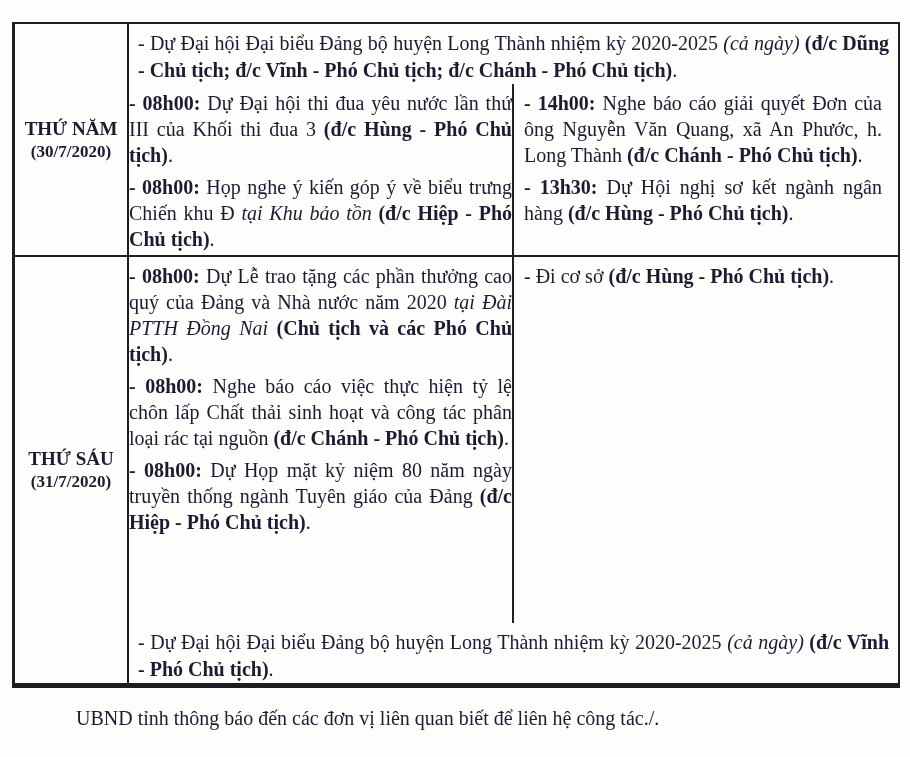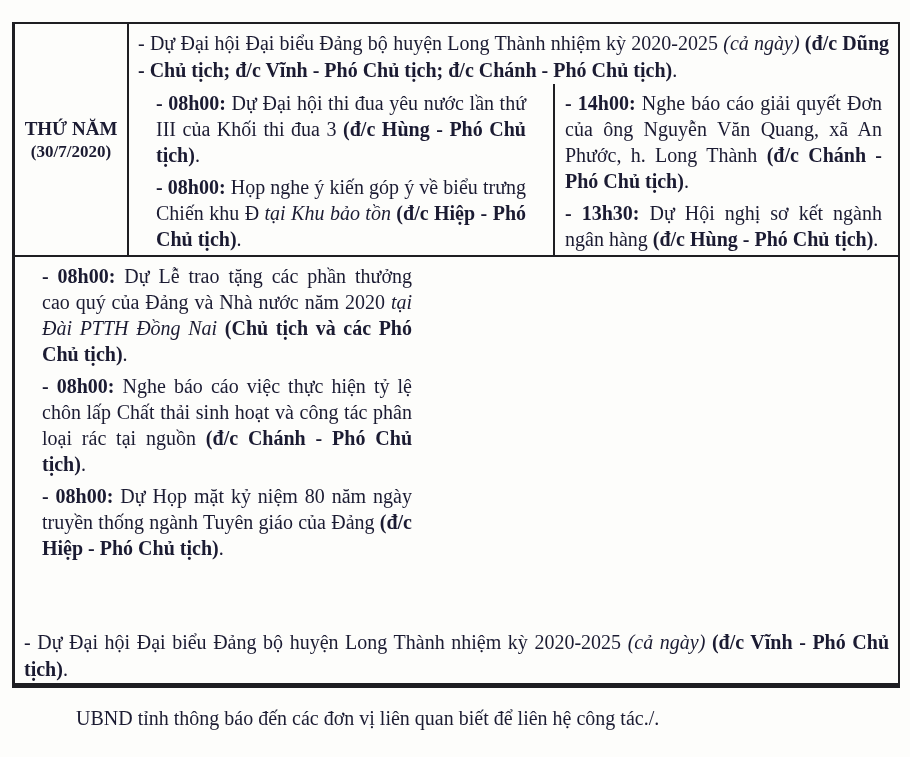--- a/index.html
+++ b/index.html
@@ -17,21 +17,21 @@
 
   .day-cell { width:114px; border-right:2px solid #1e1e22; flex:none;
               display:flex; flex-direction:column; align-items:center; justify-content:center;
               text-align:center; font-weight:bold; overflow:hidden; }
   .day-label { font-size:19px; line-height:24px; }
   .day-date  { font-size:17px; line-height:22px; }
 
   .content-cell { flex:1; display:flex; flex-direction:column; overflow:hidden;justify-content:flex-end; }
   .span-row { padding:0 9px 0 9px; overflow:hidden; }
   .cols { flex:1; display:flex; overflow:hidden; }
-  .subcol-left { width:424px; flex:none; padding:0 27px; overflow:hidden; }
+  .subcol-left { width:383px; flex:none; padding:0 0; overflow:hidden; }
   .subcol-right { flex:1; border-left:2px solid #1e1e22; padding:0 16px 0 10px; overflow:hidden; }
 
   .para { font-size:20px; line-height:26px; text-align:justify; margin:6px 0 0 0; }
   .span-row .para { line-height:27px; }
   .b { font-weight:bold; }
   .i { font-style:italic; }
 
   .footer-note { position:absolute; left:76px; top:705px; width:780px;
                  font-size:20px; line-height:27px; }
 </style>
@@ -58,26 +58,33 @@
             </div>
           <div class="subcol-right">
               <p class="para"><span class="b">- 14h00:</span><span> Nghe báo cáo giải quyết Đơn của ông Nguyễn Văn Quang, xã An Phước, h. Long Thành </span><span class="b">(đ/c Chánh - Phó Chủ tịch)</span><span>.</span></p>
               <p class="para"><span class="b">- 13h30:</span><span> Dự Hội nghị sơ kết ngành ngân hàng </span><span class="b">(đ/c Hùng - Phó Chủ tịch)</span><span>.</span></p>
             </div>
         </div>
       </div>
     </div>
 
     <div class="day-row r2">
+      <div class="day-cell">
+        <div class="day-label">THỨ SÁU</div>
+        <div class="day-date">(31/7/2020)</div>
+      </div>
       <div class="content-cell">
         <div class="cols">
           <div class="subcol-left">
               <p class="para"><span class="b">- 08h00:</span><span> Dự Lễ trao tặng các phần thưởng cao quý của Đảng và Nhà nước năm 2020 </span><span class="i">tại Đài PTTH Đồng Nai</span><span> </span><span class="b">(Chủ tịch và các Phó Chủ tịch)</span><span>.</span></p>
               <p class="para"><span class="b">- 08h00:</span><span> Nghe báo cáo việc thực hiện tỷ lệ chôn lấp Chất thải sinh hoạt và công tác phân loại rác tại nguồn </span><span class="b">(đ/c Chánh - Phó Chủ tịch)</span><span>.</span></p>
               <p class="para"><span class="b">- 08h00:</span><span> Dự Họp mặt kỷ niệm 80 năm ngày truyền thống ngành Tuyên giáo của Đảng </span><span class="b">(đ/c Hiệp - Phó Chủ tịch)</span><span>.</span></p>
+            </div>
+          <div class="subcol-right">
+              <p class="para"><span>- Đi cơ sở </span><span class="b">(đ/c Hùng - Phó Chủ tịch)</span><span>.</span></p>
             </div>
         </div>
         <div class="span-row">
             <p class="para"><span>- Dự Đại hội Đại biểu Đảng bộ huyện Long Thành nhiệm kỳ 2020-2025 </span><span class="i">(cả ngày)</span><span> </span><span class="b">(đ/c Vĩnh - Phó Chủ tịch)</span><span>.</span></p>
           </div>
       </div>
     </div>
 
   </div>
 

